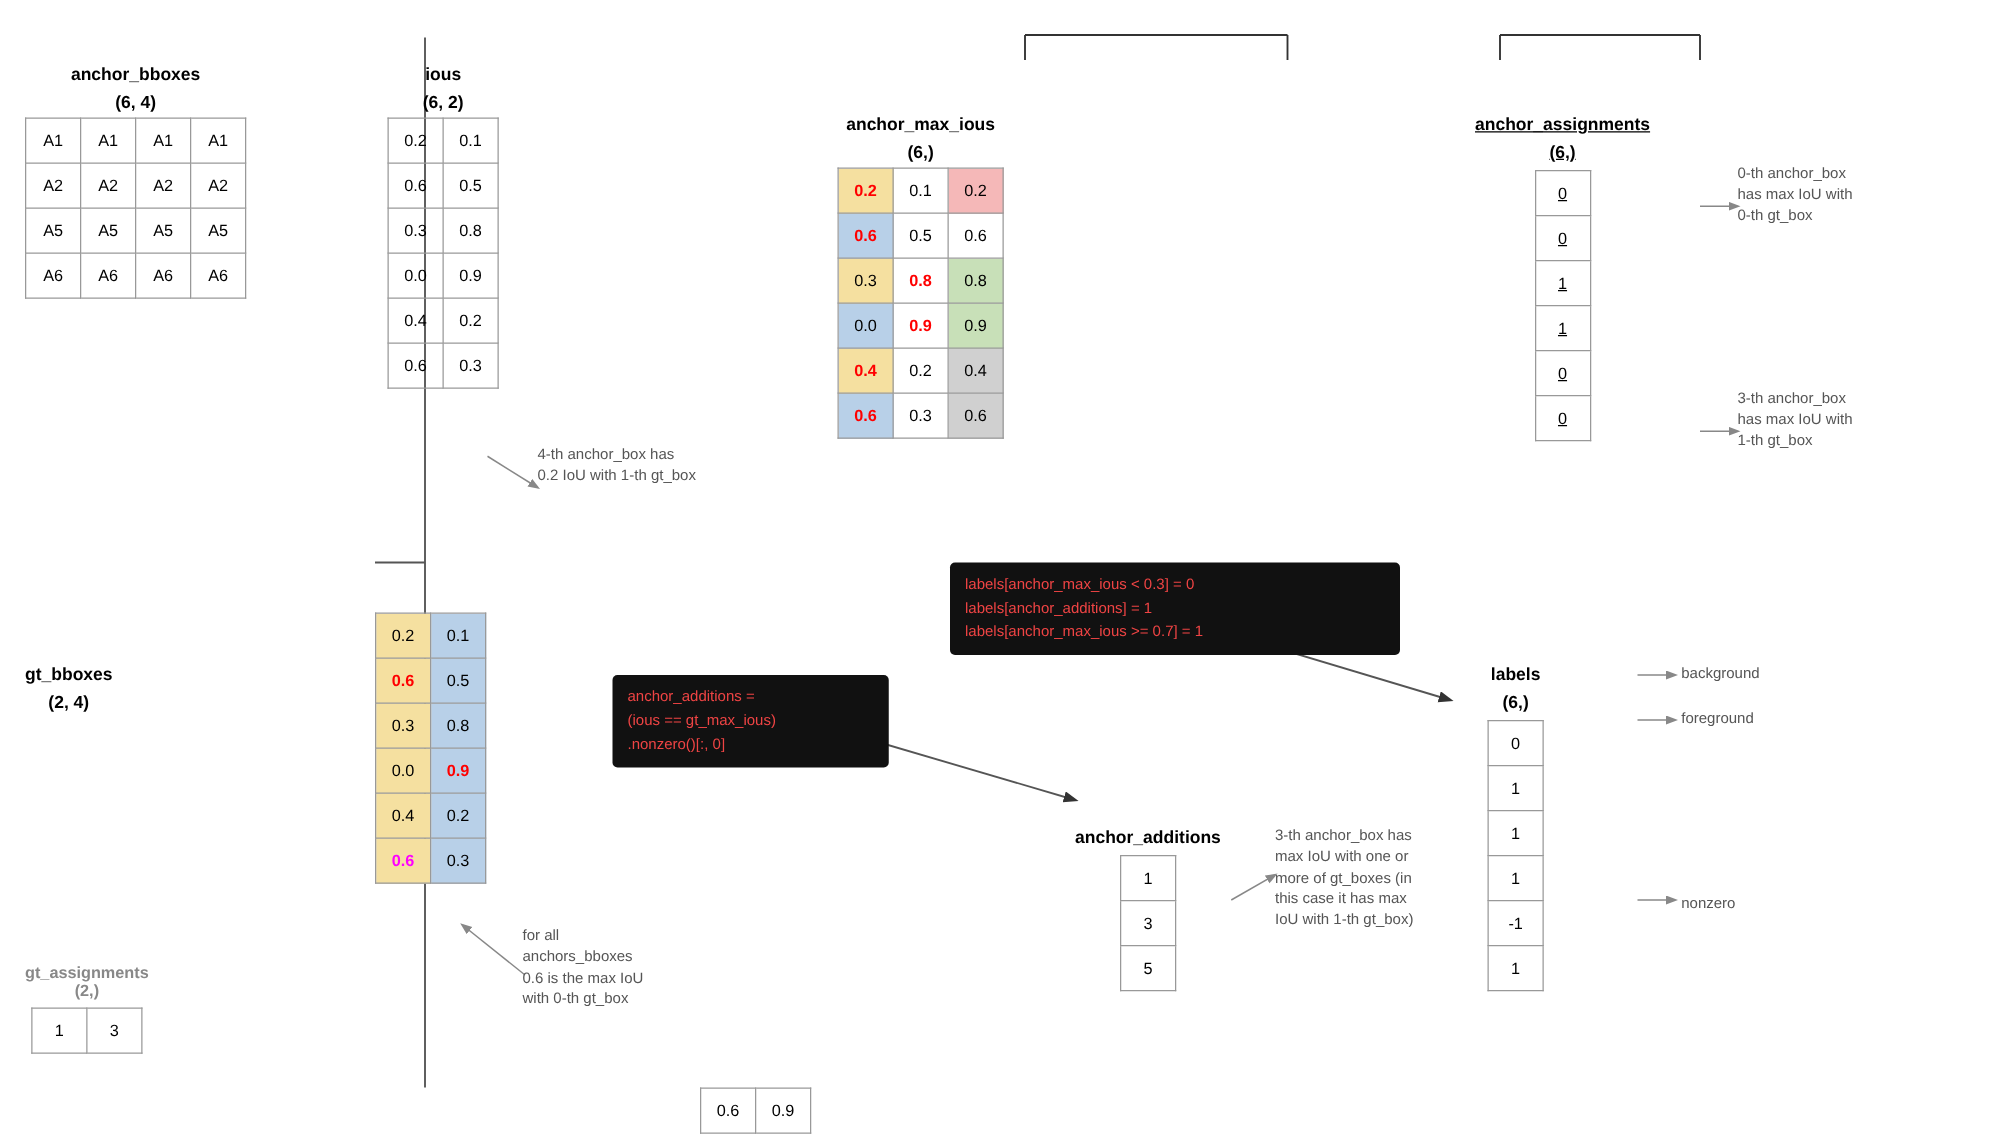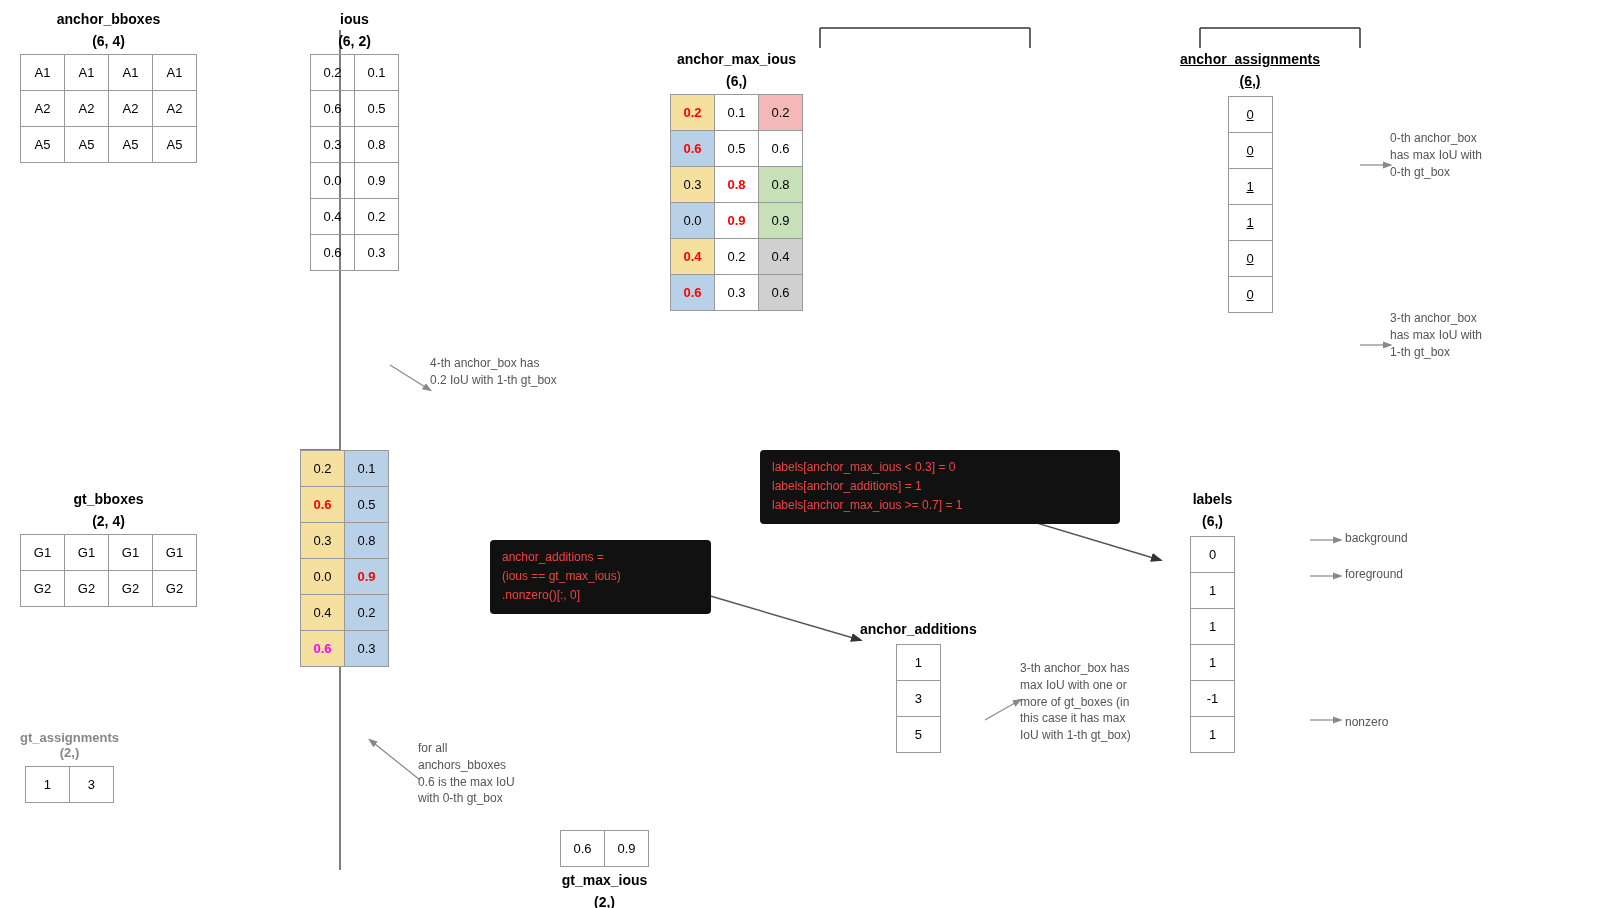--- a/index.html
+++ b/index.html
@@ -14,20 +14,21 @@
     }
     .diagram {
       position: relative;
       width: 1606px;
       height: 908px;
     }
     
     .matrix-block {
       position: absolute;
       text-align: center;
+      margin-top: 40px;
     }
     .matrix-title {
       font-weight: bold;
       font-size: 14px;
       margin-bottom: 4px;
       line-height: 1.3;
     }
     table.grid {
       border-collapse: collapse;
       margin: 0 auto;
@@ -143,20 +144,26 @@
             <td>A2</td>
             <td>A2</td>
             <td>A2</td>
           </tr>
           <tr>
             <td>A5</td>
             <td>A5</td>
             <td>A5</td>
             <td>A5</td>
           </tr>
+          <tr>
+            <td>A6</td>
+            <td>A6</td>
+            <td>A6</td>
+            <td>A6</td>
+          </tr>
         </tbody>
     </table>
   </div>
 
   <div class="matrix-block" style="left:310px; top:10px;">
     <div class="matrix-title">ious</div>
     <div class="matrix-title">(6, 2)</div>
     <table class="grid">
       <tbody id="ious-tbody">
           <tr>
@@ -187,36 +194,20 @@
     </table>
   </div>
 
   <div class="annotation-text" style="left:430px; top:355px;">
     4-th anchor_box has<br>0.2 IoU with 1-th gt_box
   </div>
 
   <div class="matrix-block" style="left:20px; top:490px;">
     <div class="matrix-title">gt_bboxes</div>
     <div class="matrix-title">(2, 4)</div>
-    <table class="grid">
-      <tbody id="gt-bboxes-tbody">
-          <tr>
-            <td>G1</td>
-            <td>G1</td>
-            <td>G1</td>
-            <td>G1</td>
-          </tr>
-          <tr>
-            <td>G2</td>
-            <td>G2</td>
-            <td>G2</td>
-            <td>G2</td>
-          </tr>
-        </tbody>
-    </table>
   </div>
 
   <div class="matrix-block" style="left:20px; top:730px;">
     <div class="gray-label">gt_assignments</div>
     <div class="gray-label">(2,)</div>
     <table class="grid" style="margin-top:6px;">
       <tbody id="gt-assignments-tbody">
           <tr>
             <td>1</td>
             <td>3</td>

